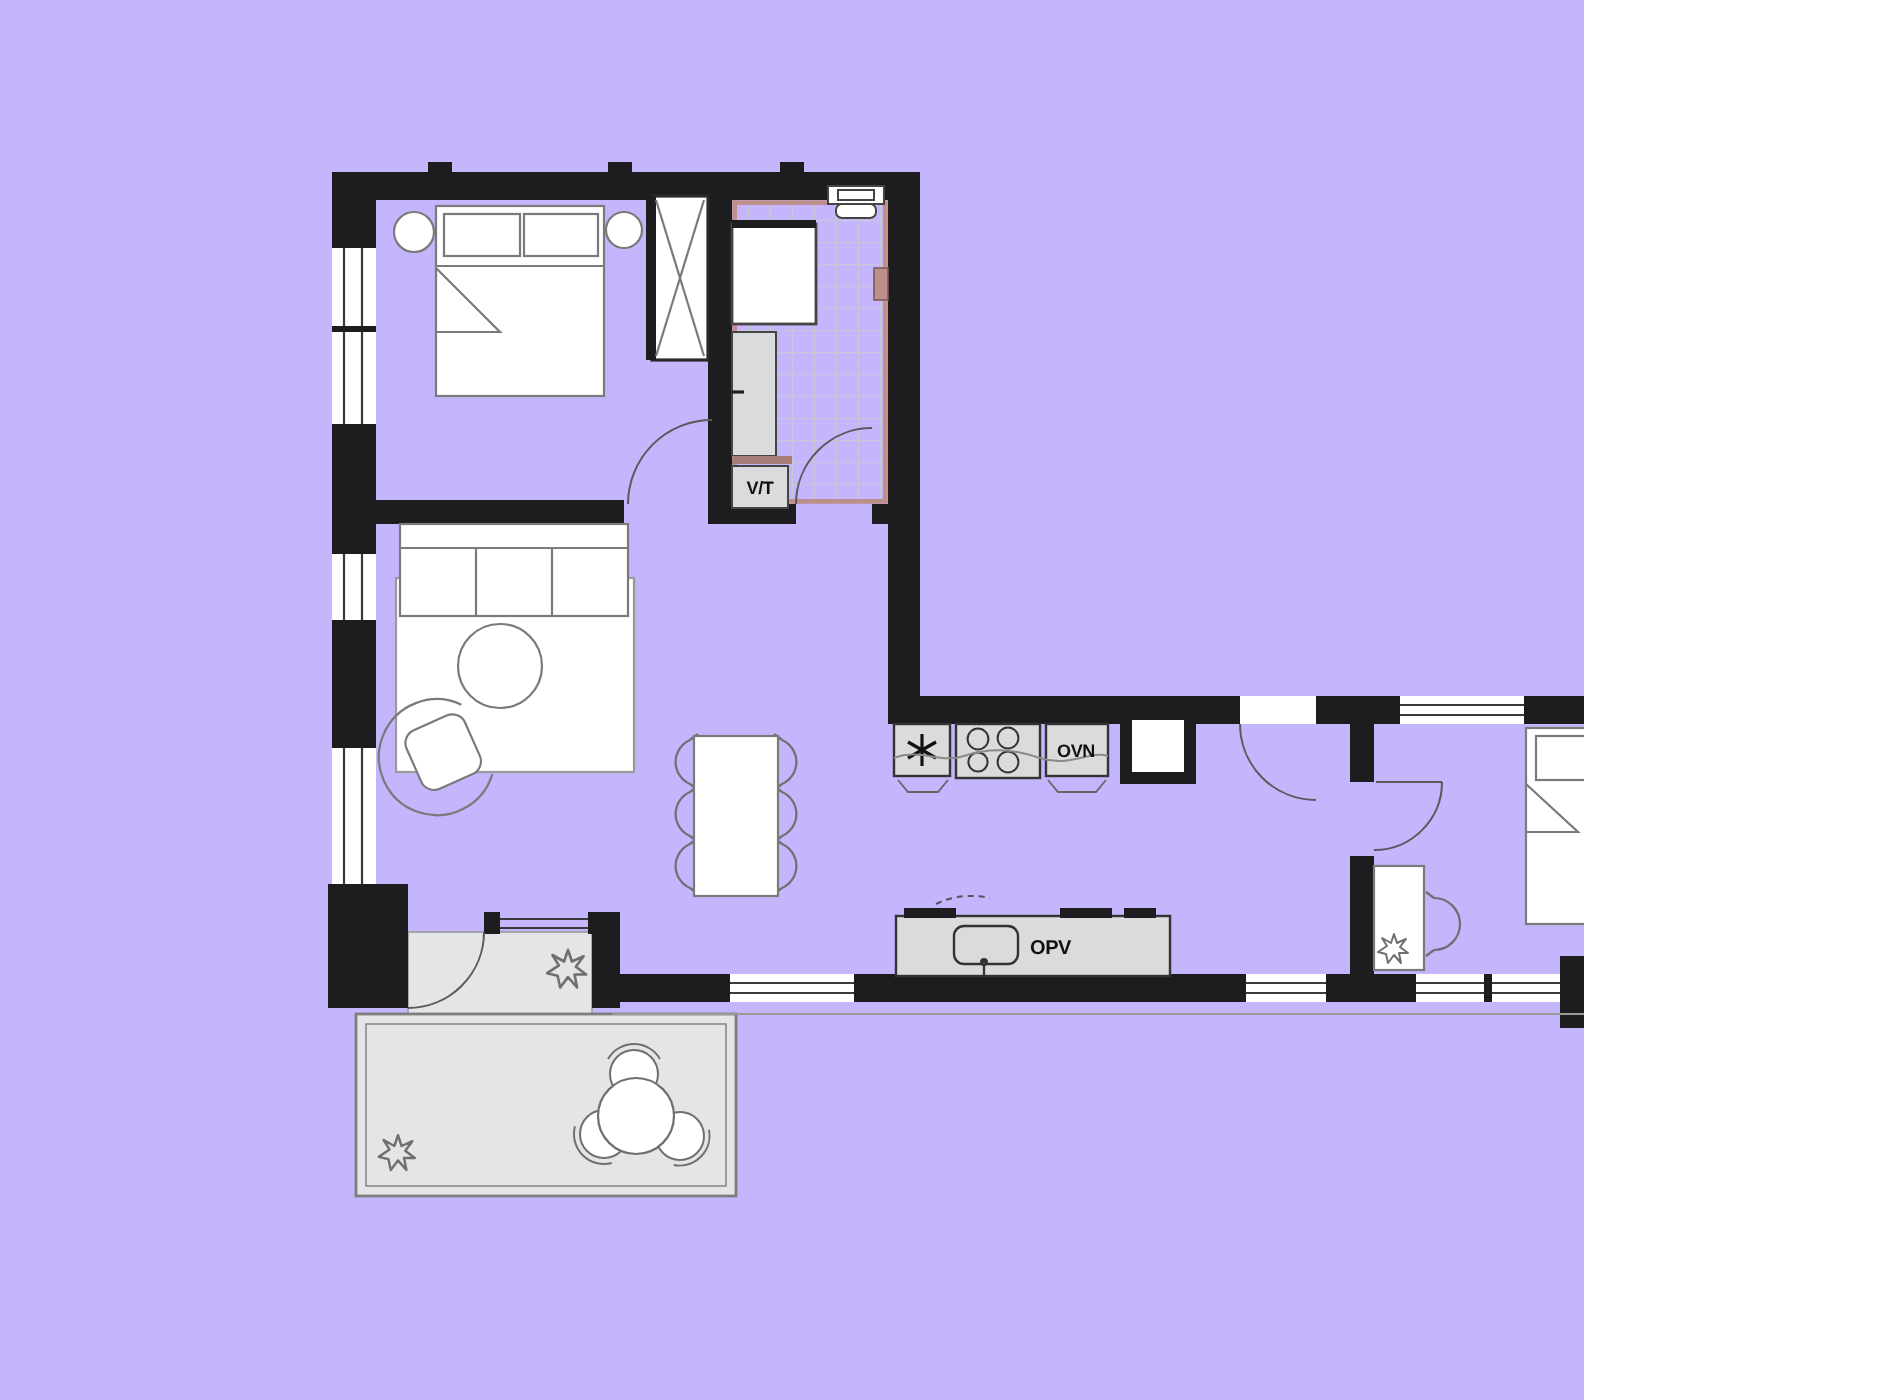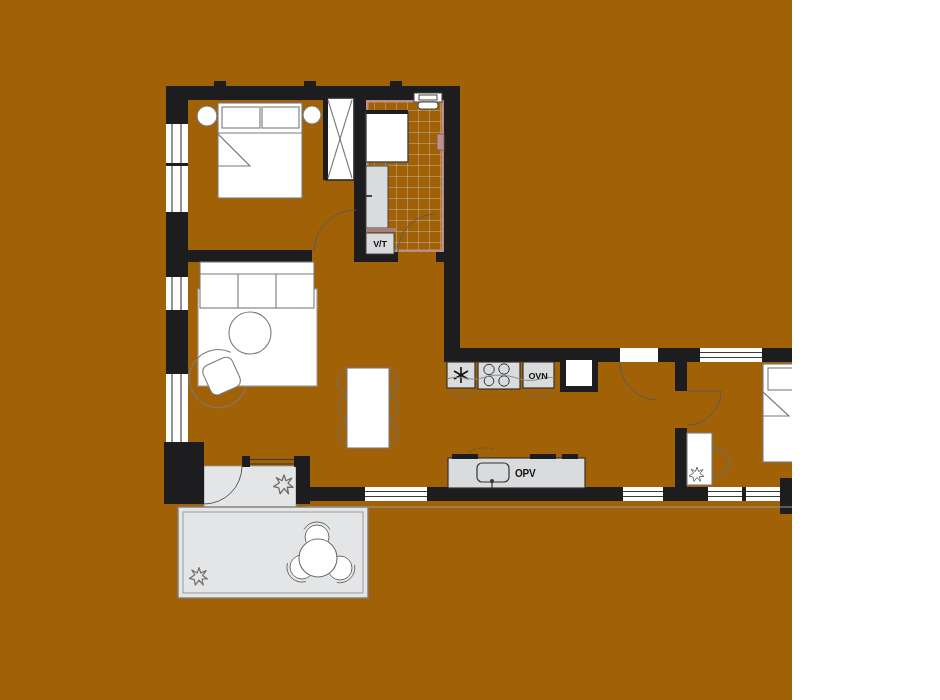--- a/index.html
+++ b/index.html
@@ -1,16 +1,16 @@
 <!DOCTYPE html>
 <html><head>
 <meta charset="utf-8">
 <style>
   html,body{margin:0;padding:0;background:#ffffff;}
-  .canvas{position:relative;width:792px;height:700px;background:#a16207;overflow:hidden;
+  .canvas{position:relative;width:792px;height:700px;background:#c4b5fd;overflow:hidden;
           font-family:"Liberation Sans", sans-serif;}
   svg{display:block;}
   .lbl{font-family:"Liberation Sans", sans-serif;font-weight:bold;fill:#111111;}
   .lbl-sm{font-size:9px;letter-spacing:-0.2px;}
   .lbl-md{font-size:10px;letter-spacing:-0.2px;}
 </style>
 </head>
 <body>
 
 <div class="canvas">

